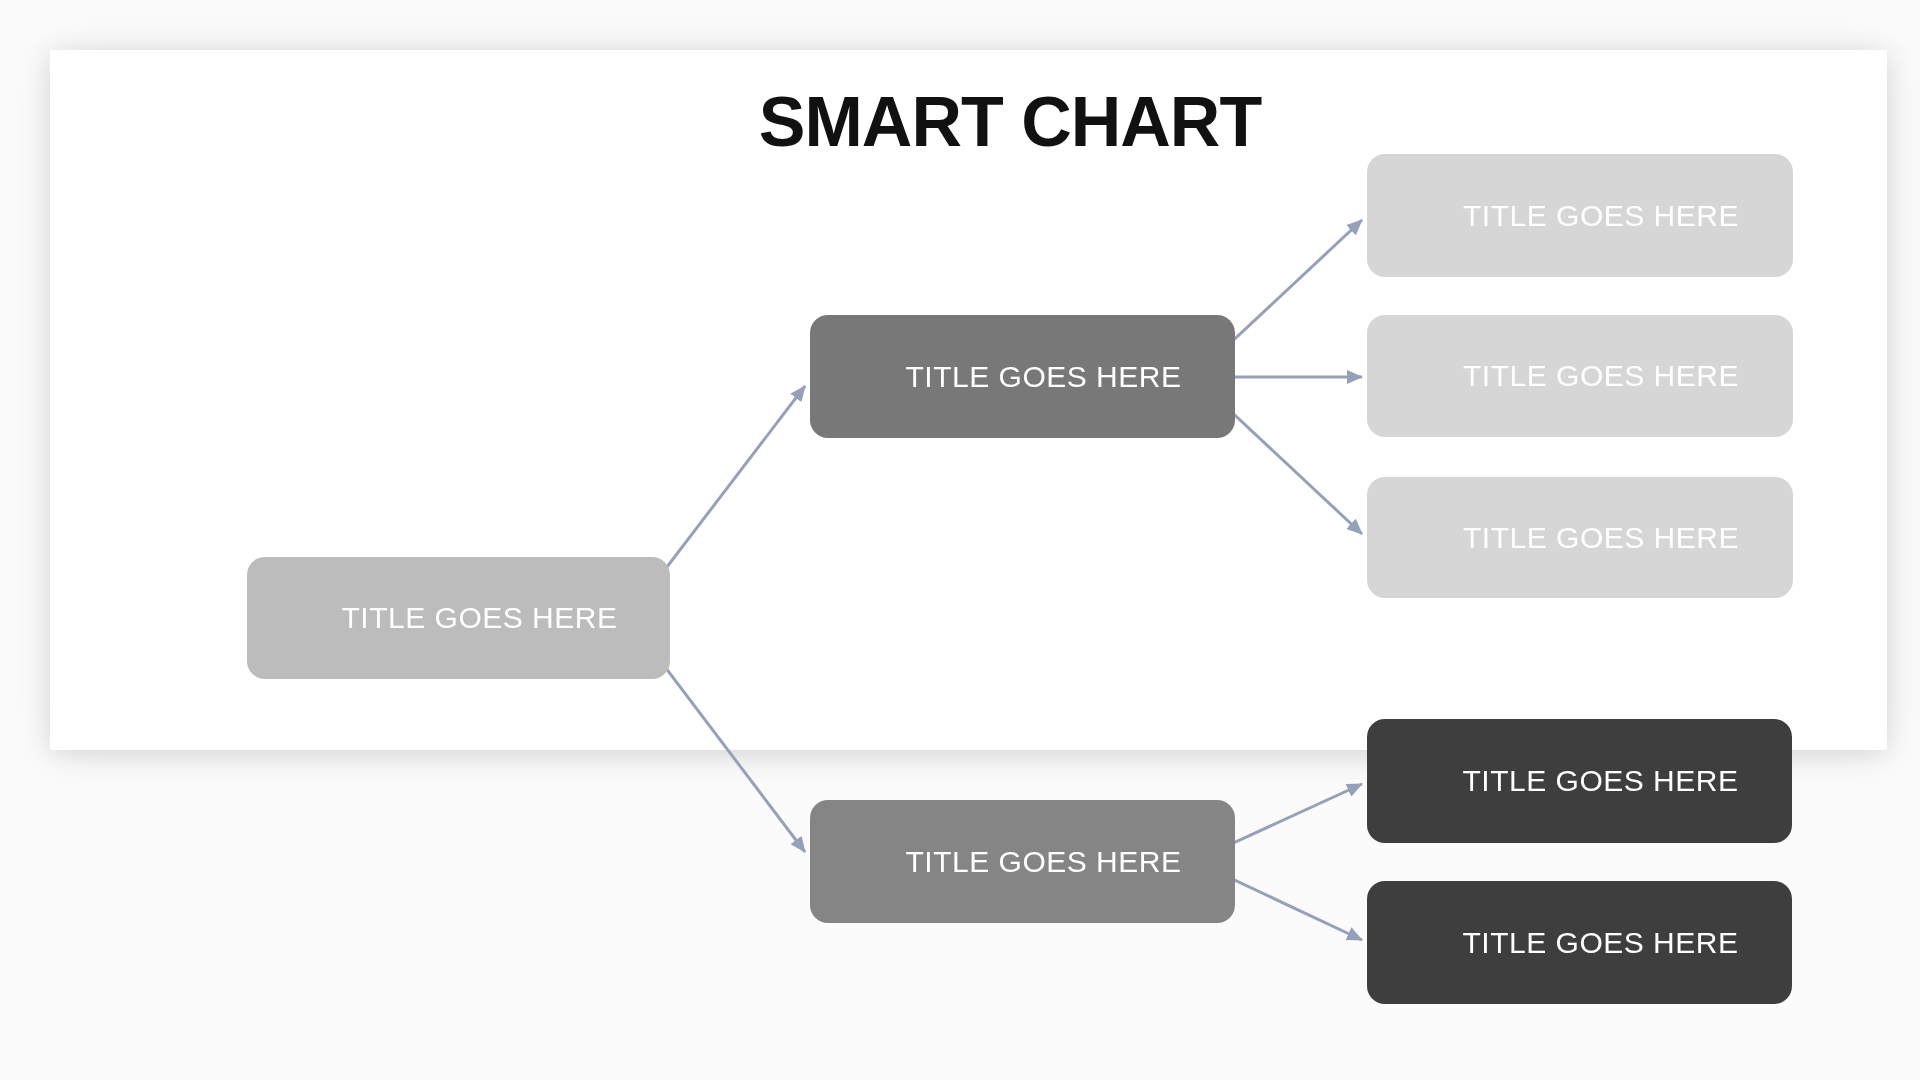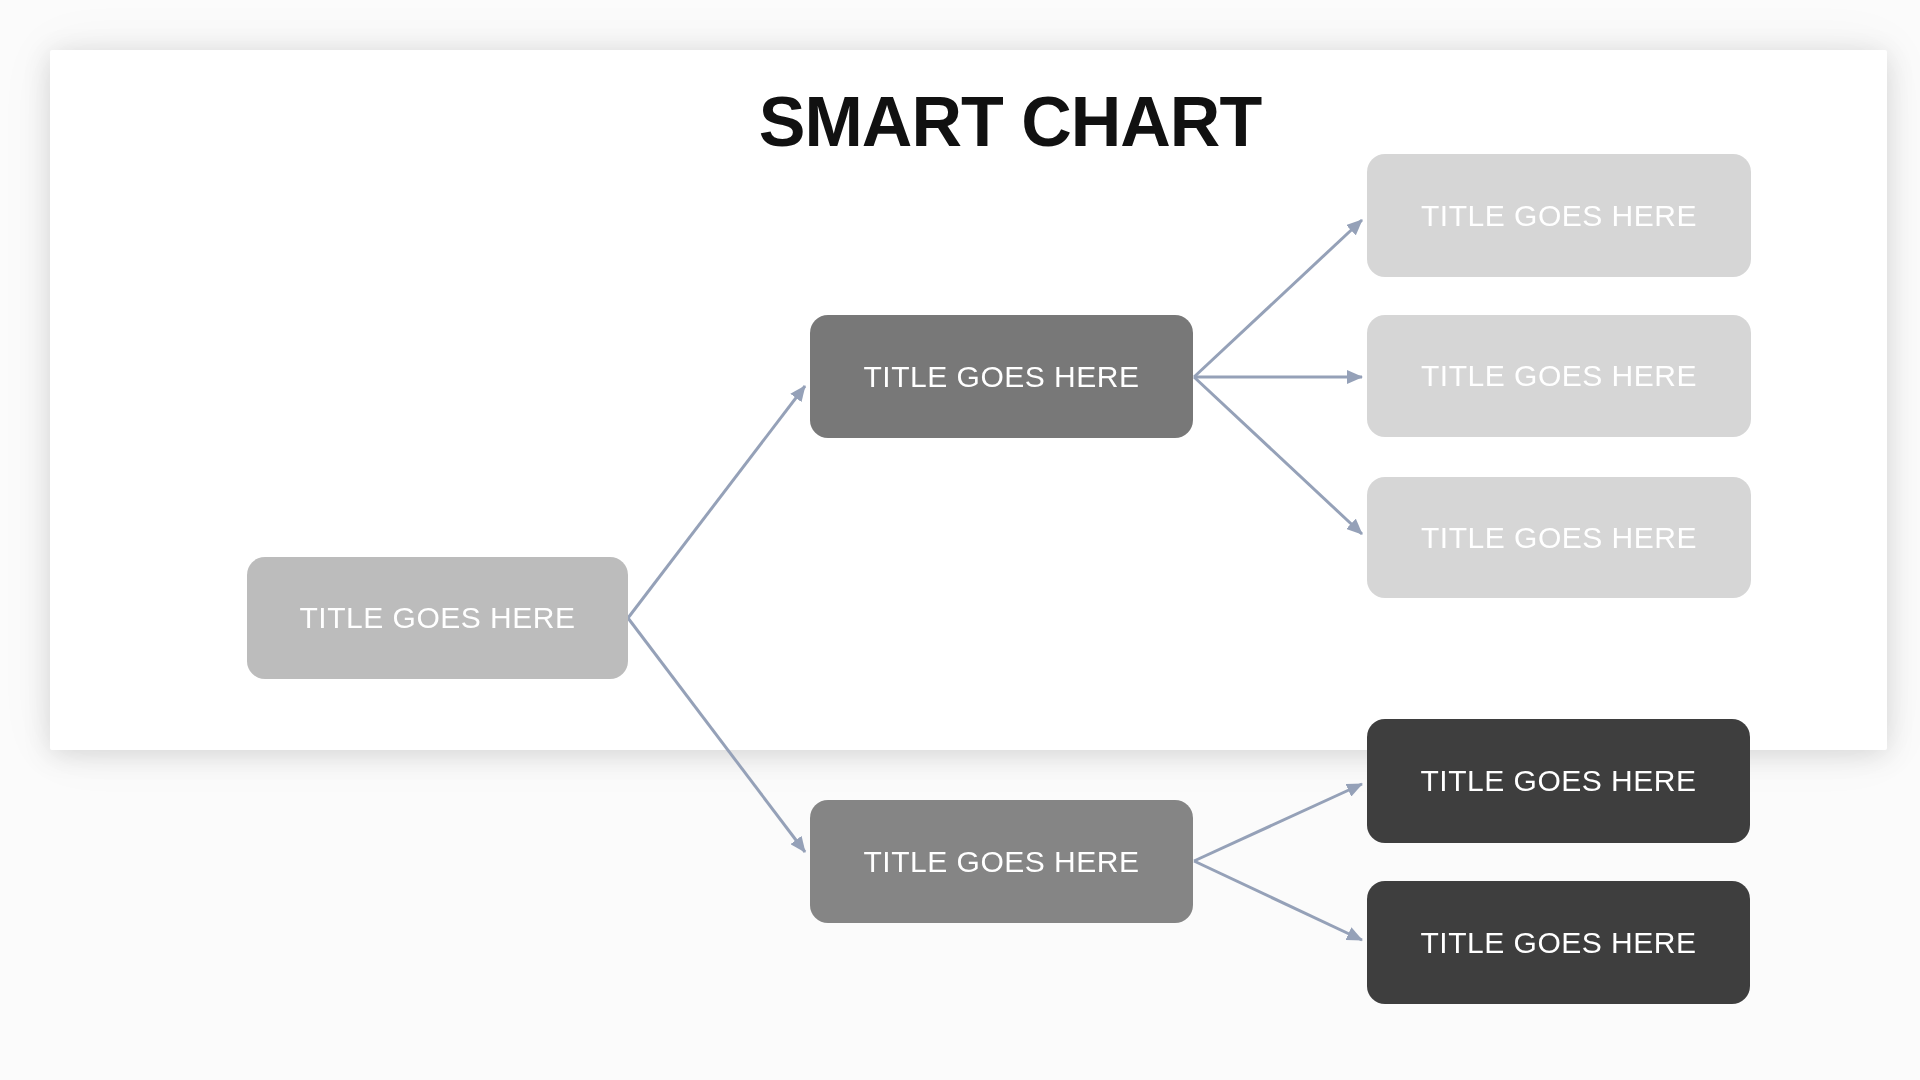--- a/index.html
+++ b/index.html
@@ -53,20 +53,21 @@
   .node {
     position: absolute;
     display: flex;
     align-items: center;
     justify-content: center;
     border-radius: 18px;
     color: var(--node-text, #ffffff);
     font-size: 30px;
     letter-spacing: 0.5px;
     text-align: center;
+    padding-left: 42px;
   }
   .node-root          { left: 247px;  top: 557px; width: 381px; height: 122px; background: var(--root-fill, #bcbcbc); }
   .node-branch-top    { left: 810px;  top: 315px; width: 383px; height: 123px; background: var(--branch-top-fill, #787878); }
   .node-branch-bottom { left: 810px;  top: 800px; width: 383px; height: 123px; background: var(--branch-bottom-fill, #858585); }
   .node-leaf-1 { left: 1367px; top: 154px; width: 384px; height: 123px; background: var(--leaf-light-fill, #d6d6d6); }
   .node-leaf-2 { left: 1367px; top: 315px; width: 384px; height: 122px; background: var(--leaf-light-fill, #d6d6d6); }
   .node-leaf-3 { left: 1367px; top: 477px; width: 384px; height: 121px; background: var(--leaf-light-fill, #d6d6d6); }
   .node-leaf-4 { left: 1367px; top: 719px; width: 383px; height: 124px; background: var(--leaf-dark-fill, #3e3e3e); }
   .node-leaf-5 { left: 1367px; top: 881px; width: 383px; height: 123px; background: var(--leaf-dark-fill, #3e3e3e); }
 </style>

